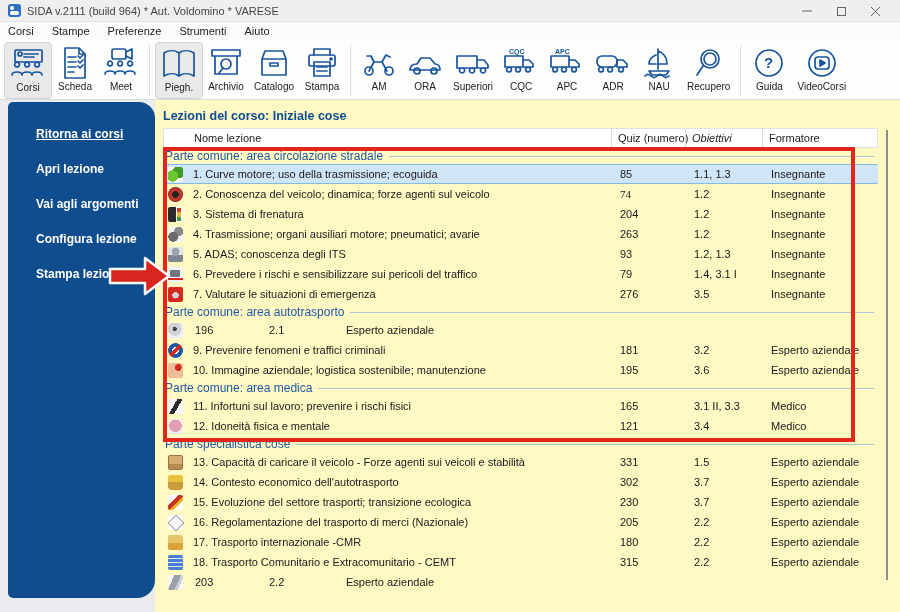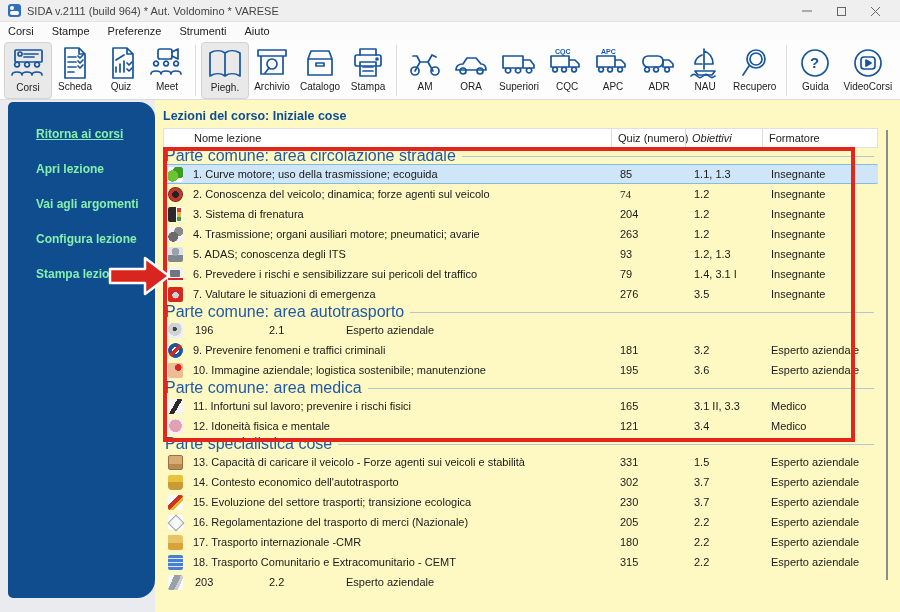--- a/index.html
+++ b/index.html
@@ -38,40 +38,40 @@
   .tbtn.active { background:#e9e9e9; border:1px solid #d2d2d2; }
   .ticon { height:35px; display:flex; align-items:center; justify-content:center; }
   .ticon svg { stroke:#17549d; fill:none; stroke-width:1.7; stroke-linecap:round; stroke-linejoin:round; }
   .ticon svg text { stroke:none; fill:#17549d; font-family:"Liberation Sans",sans-serif; }
   .tlabel { font-size:10px; color:#222; margin-top:1px; white-space:nowrap; }
 
   
   .workspace { position:absolute; left:0; top:100px; width:900px; height:512px; background:#e9ebef; }
   .sidebar { position:absolute; left:8px; top:2px; width:147px; height:496px;
     background:#0f4d8f; border-radius:5px 16px 18px 5px; padding-top:22px; }
-  .sbitem { color:#86efac; font-weight:bold; font-size:12px; padding:0 10px 0 28px;
+  .sbitem { color:#ffffff; font-weight:bold; font-size:12px; padding:0 10px 0 28px;
     height:35px; line-height:20px; white-space:nowrap; }
   .sbitem.current { text-decoration:underline; }
 
   .main { position:absolute; left:155px; top:0; width:745px; height:512px; background:#fef9c3; }
   .heading { position:absolute; left:8px; top:9px; font-size:12.5px; font-weight:bold; color:#0e4d94; }
 
   
   .tablewrap { position:absolute; left:8px; top:28px; width:715px; }
   .thead { display:flex; height:20px; background:#fff; border:1px solid #e0e0e0;
     align-items:center; font-size:11px; color:#222; }
   .th { padding-left:6px; line-height:18px; height:18px; white-space:nowrap; }
   .col-icon { width:24px; flex:0 0 auto; }
   .col-name { flex:1 1 auto; }
   .col-quiz { width:74px; flex:0 0 auto; border-left:1px solid #dcdcdc; }
   .col-obj  { width:77px; flex:0 0 auto; border-left:1px solid #dcdcdc;font-style:italic; }
   .col-form { width:115px; flex:0 0 auto; border-left:1px solid #dcdcdc; }
   .tbody { font-size:11px; color:#1a1a1a; }
   .secrow { height:16px; display:flex; align-items:center; gap:6px; padding-left:2px; }
-  .sectitle { color:#2059a6; font-size:16px; white-space:nowrap; }
+  .sectitle { color:#2059a6; font-size:12px; white-space:nowrap; }
   .secline { flex:1; height:1px; background:#b9c4d3; margin-right:4px; }
   .trow { height:20px; display:flex; align-items:center; }
   .trow.selected { background:#cfe5f8; border-top:1px solid #86b9e4; border-bottom:1px solid #86b9e4;
     border-radius:2px; }
   .cell { white-space:nowrap; overflow:hidden; }
   .cell.name { padding-left:6px; }
   .cell.quiz, .cell.obj, .cell.form { padding-left:8px; }
   .iconcell { width:24px; flex:0 0 auto; display:flex; justify-content:center; }
 
   
@@ -161,31 +161,20 @@
             <path d="M8 1h14l6 6v24H8z M22 1v6h6"></path>
             <path d="M11 10h8M11 15h8M11 20h8M11 25h6"></path>
             <path d="M21 9l2 2 3-3M21 14l2 2 3-3M21 19l2 2 3-3"></path>
           </svg>
         </span>
         <span class="tlabel">Scheda</span>
       </div>
       <div class="tbtn">
         <span class="ticon">
           <svg width="36" height="32" viewBox="0 0 36 32">
-            <path d="M10 1h14l6 6v24H10z M24 1v6h6"></path>
-            <path d="M13 25v-5M17 25v-8M21 25v-11"></path>
-            <path d="M13 13l8-5"></path>
-            <path d="M24 16l2 2 3-3M24 22l2 2 3-3"></path>
-          </svg>
-        </span>
-        <span class="tlabel">Quiz</span>
-      </div>
-      <div class="tbtn">
-        <span class="ticon">
-          <svg width="36" height="32" viewBox="0 0 36 32">
             <rect x="9" y="2" width="14" height="10" rx="2"></rect>
             <path d="M23 5l6-3v10l-6-3"></path>
             <path d="M7 19a2.4 2.4 0 1 1 .1 0 M17 19a2.4 2.4 0 1 1 .1 0 M27 19a2.4 2.4 0 1 1 .1 0 M2 27c0-4 10-4 10 0 M12 27c0-4 10-4 10 0 M22 27c0-4 10-4 10 0"></path>
           </svg>
         </span>
         <span class="tlabel">Meet</span>
       </div>
     </div>
     <div class="tdivider"></div>
     <div class="tgroup">

